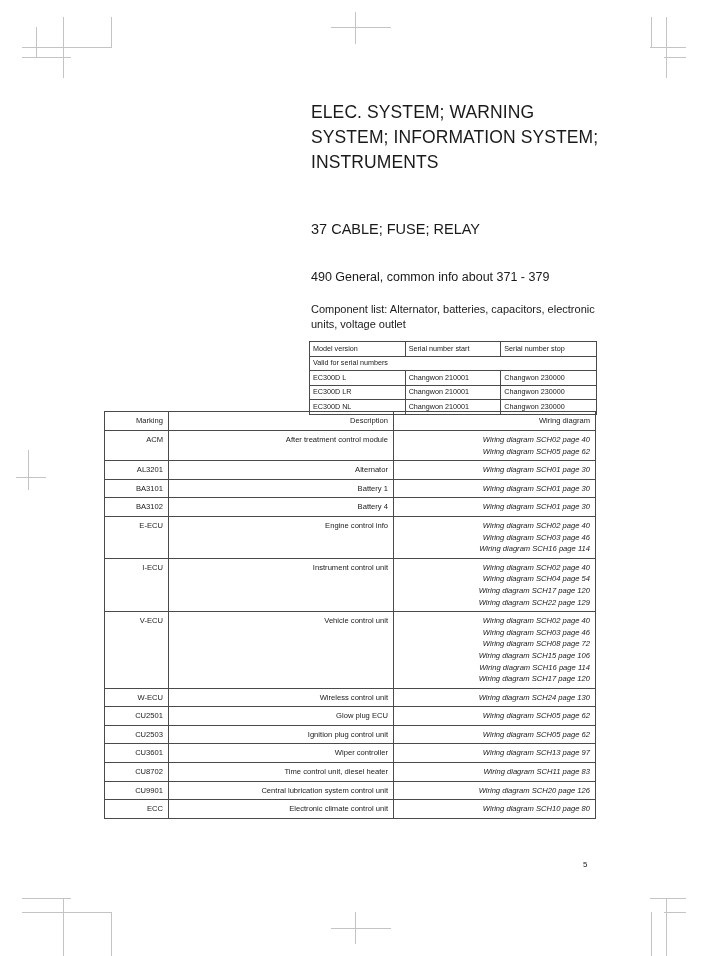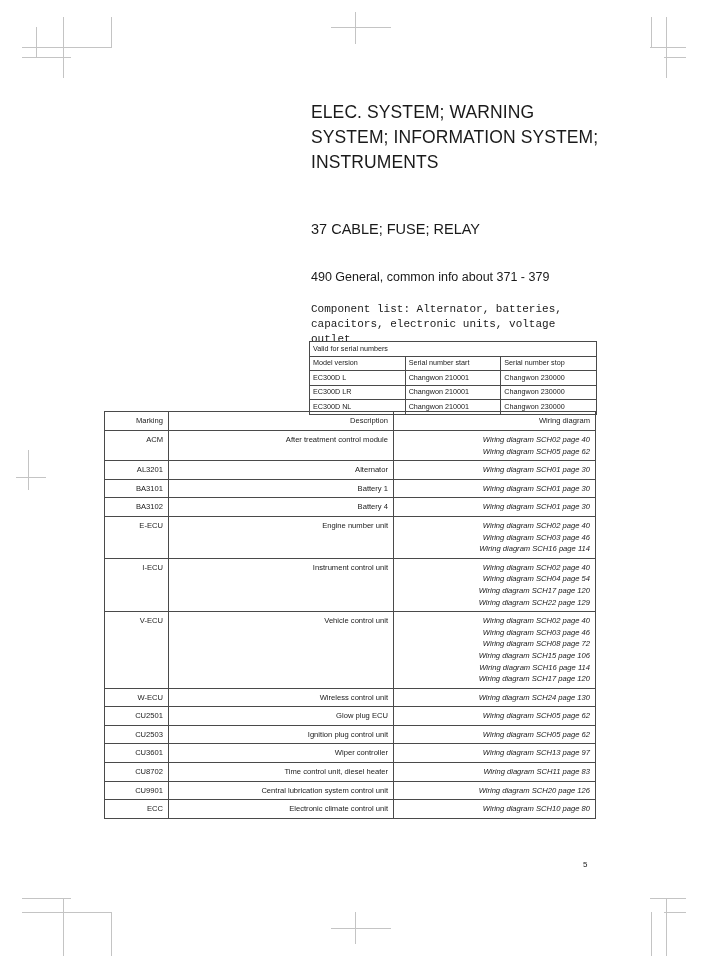--- a/index.html
+++ b/index.html
@@ -48,21 +48,20 @@
   h3.subsection-title {
     font-size: 12.5px;
     line-height: 18px;
     font-weight: normal;
     margin: 29px 0 0 0;
   }
   p.lead {
     font-size: 11px;
     line-height: 15px;
     margin: 16px 0 0 0;
-    font-family: Liberation Mono, monospace;
   }
 
   
   table.serial {
     position: absolute;
     left: 309px;
     top: 341px;
     width: 288px;
     border-collapse: collapse;
     table-layout: fixed;
@@ -167,26 +166,26 @@
   <div class="content">
     <h1 class="doc-title">ELEC. SYSTEM; WARNING SYSTEM; INFORMATION SYSTEM; INSTRUMENTS</h1>
     <h2 class="section-title">37 CABLE; FUSE; RELAY</h2>
     <h3 class="subsection-title">490 General, common info about 371 - 379</h3>
     <p class="lead">Component list: Alternator, batteries, capacitors, electronic units, voltage outlet</p>
   </div>
 
   <table class="serial">
     <tbody id="serial-body">
         <tr>
-          <td colspan="3">Valid for serial numbers</td>
-        </tr>
-        <tr>
           <th>Model version</th>
           <th>Serial number start</th>
           <th>Serial number stop</th>
+        </tr>
+        <tr>
+          <td colspan="3">Valid for serial numbers</td>
         </tr>
         <tr>
           <td>EC300D L</td>
           <td>Changwon 210001</td>
           <td>Changwon 230000</td>
         </tr>
         <tr>
           <td>EC300D LR</td>
           <td>Changwon 210001</td>
           <td>Changwon 230000</td>
@@ -237,21 +236,21 @@
         </tr>
         <tr>
           <td>BA3102</td>
           <td>Battery 4</td>
           <td class="wiring-cell">
             <div>Wiring diagram SCH01 page 30</div>
           </td>
         </tr>
         <tr>
           <td>E-ECU</td>
-          <td>Engine number unit</td>
+          <td>Engine control info</td>
           <td class="wiring-cell">
             <div>Wiring diagram SCH02 page 40</div>
             <div>Wiring diagram SCH03 page 46</div>
             <div>Wiring diagram SCH16 page 114</div>
           </td>
         </tr>
         <tr>
           <td>I-ECU</td>
           <td>Instrument control unit</td>
           <td class="wiring-cell">

